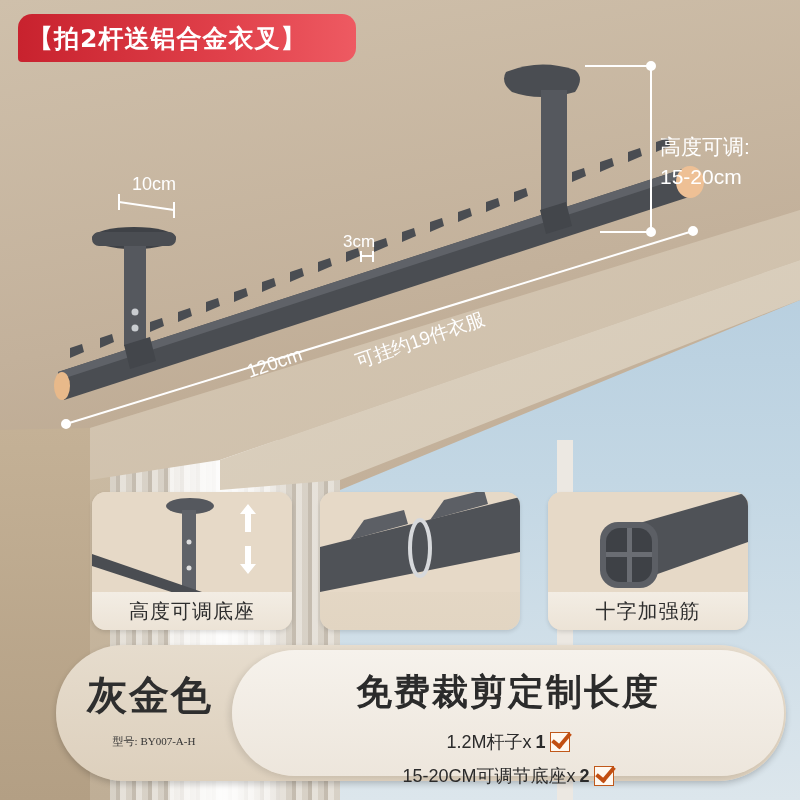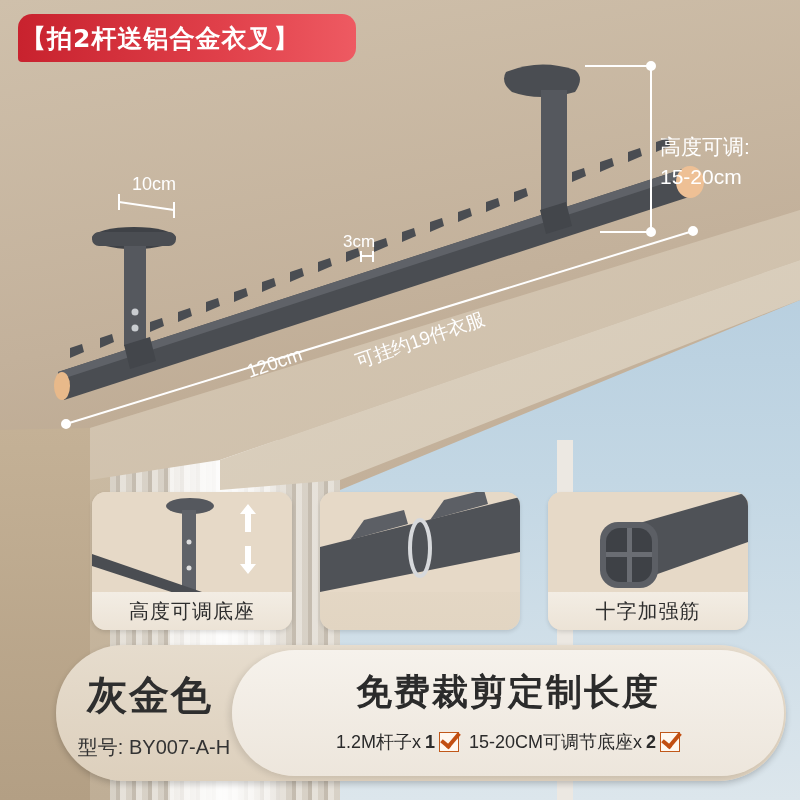--- a/index.html
+++ b/index.html
@@ -30,21 +30,21 @@
     background: #ece8e2; }
   .curtain { position: absolute; left: 110px; top: 460px; width: 230px; height: 340px;
     background: repeating-linear-gradient(90deg, #d9d3c9 0 6px, #c5bdb1 6px 10px, #e8e4dd 10px 16px); opacity: .95; }
   .curtain-sheer { position: absolute; left: 170px; top: 440px; width: 110px; height: 360px;
     background: linear-gradient(90deg, rgba(255,255,255,.6), rgba(255,255,255,.95), rgba(255,255,255,.5)); }
 
   
   .promo { position: absolute; left: 18px; top: 14px; width: 338px; height: 48px;
     background: linear-gradient(90deg, #c8222e, #e0404a 60%, #ee5a62);
     border-radius: 14px 14px 14px 4px;
-    color: #fff; font-size: 25px; font-weight: 700; display: flex; align-items: center; padding-left: 3px; letter-spacing: 1px; }
+    color: #fff; font-size: 25px; font-weight: 700; display: flex; align-items: center; padding-left: 10px; letter-spacing: 1px; }
 
   
   .rod-svg { position: absolute; left: 0; top: 0; }
 
   .dim-label { position: absolute; color: #fff; font-size: 19px; font-family: "Liberation Sans", sans-serif; white-space: nowrap; }
   .dim-height { left: 660px; top: 92px; font-size: 21px; line-height: 30px; margin-top: 40px; }
   .dim-10 { left: 132px; top: 174px; font-size: 18px; }
   .dim-3 { left: 343px; top: 232px; font-size: 17px; text-align: right; }
   .dim-120 { left: 244px; top: 362px; font-size: 19px; transform: rotate(-19deg); transform-origin: left top; }
   .dim-19 { left: 352px; top: 350px; font-size: 19px; transform: rotate(-19deg); transform-origin: left top; }
@@ -60,25 +60,25 @@
 
   
   .pill { position: absolute; left: 56px; top: 645px; width: 730px; height: 136px;
     border-radius: 68px; background: linear-gradient(180deg, #e6dccd, #ddd0bd);
     box-shadow: 0 3px 6px rgba(0,0,0,.18); }
   .pill-inner { position: absolute; left: 232px; top: 650px; width: 552px; height: 126px;
     border-radius: 63px; background: linear-gradient(180deg, #f6f2ec, #ede6dc);
     box-shadow: -3px 2px 6px rgba(0,0,0,.1); }
   .color-name { position: absolute; left: 80px; top: 668px; width: 140px; text-align: center;
     font-size: 40px; font-weight: 700; color: #2e2e2e; letter-spacing: 2px; }
-  .model { position: absolute; left: 54px; top: 734px; width: 200px; text-align: center; font-size: 20px; color: #333; font-family: Liberation Sans, sans-serif; }
+  .model { position: absolute; left: 54px; top: 734px; width: 200px; text-align: center; font-size: 11px; color: #333; font-family: Liberation Serif, serif; }
   .headline { position: absolute; left: 232px; top: 668px; width: 552px; text-align: center;
     font-size: 36px; font-weight: 700; color: #2b2b2b; letter-spacing: 2px; }
   .includes { position: absolute; left: 232px; top: 730px; width: 552px; display: flex; justify-content: center; align-items: center; gap: 10px;
-    font-size: 18px; color: #2b2b2b; font-family: "Liberation Sans", sans-serif; }
+    font-size: 18px; color: #2b2b2b; font-family: "Liberation Sans", sans-serif; flex-direction: column; }
   .inc-item { display: flex; align-items: center; gap: 4px; }
   .check { display: inline-block; width: 20px; height: 20px; border: 1.5px solid #c0581a; position: relative; background: #fff8f0; }
   .check::after { content: ""; position: absolute; left: 5px; top: -4px; width: 7px; height: 15px;
     border-right: 4px solid #c24f12; border-bottom: 4px solid #c24f12; transform: rotate(40deg); }
   .bold-count { font-weight: 700; }
 </style>
 </head>
 <body>
 
 <div class="scene">

